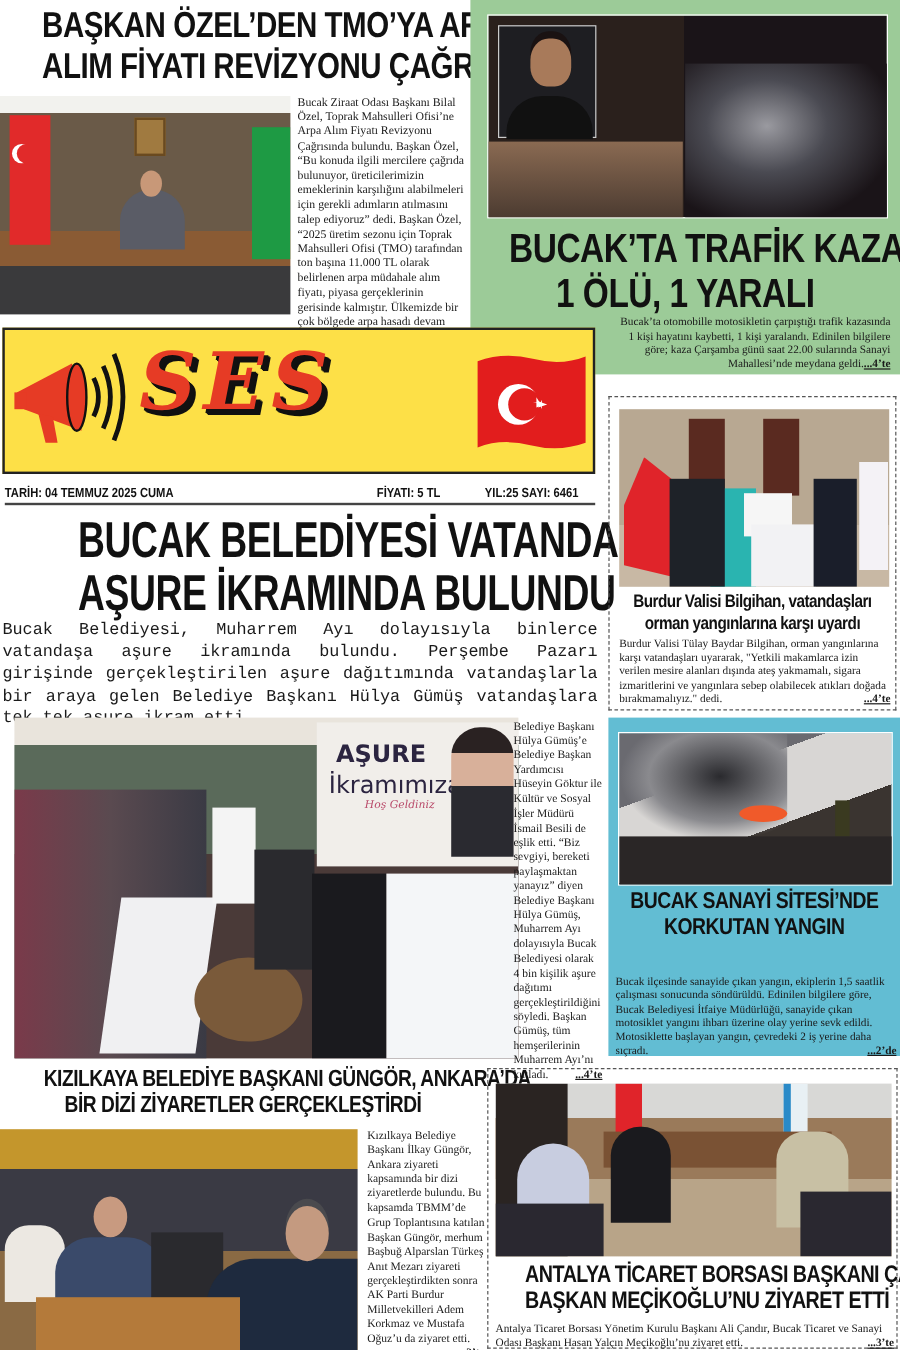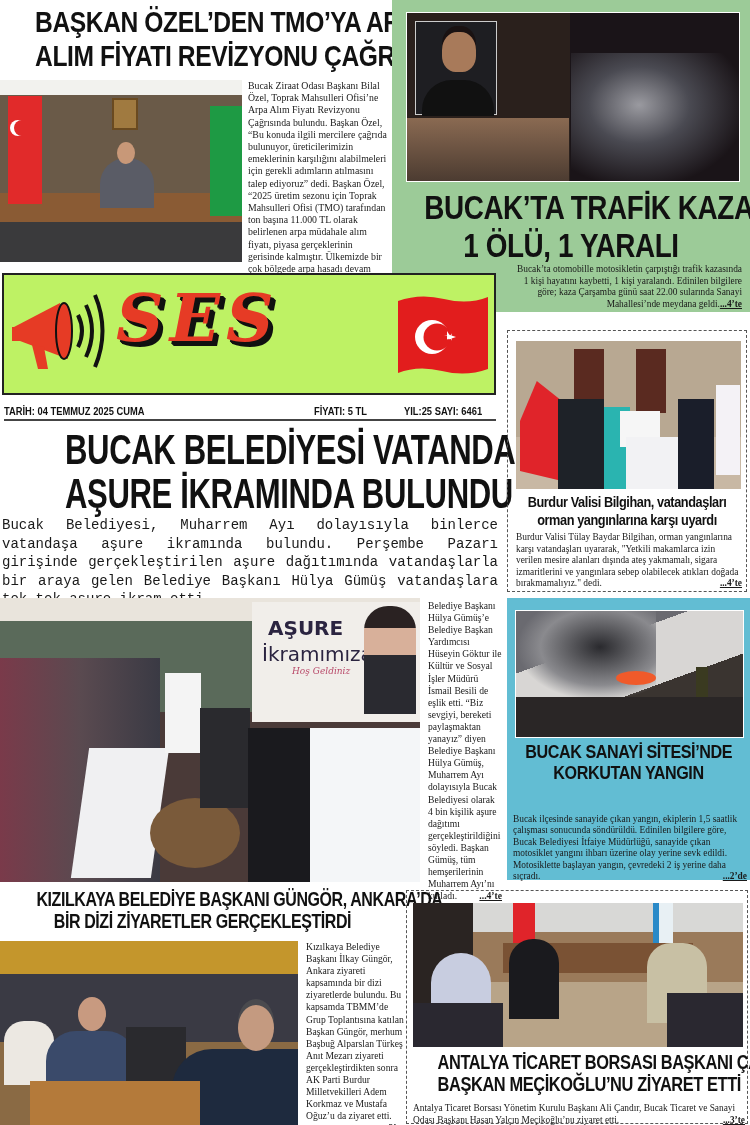--- a/index.html
+++ b/index.html
@@ -21,21 +21,21 @@
     font-size: 10.4px;
     line-height: 13px;
     color: #1a1a1a;
     text-align: left;
   }
   .more { font-weight: bold; text-decoration: underline; float: right; }
   .photo { background: #444; overflow: hidden; position: absolute; }
   .dash { border: 1px dashed #555; }
 
   
-  .masthead { left: 2px; top: 273px; width: 494px; height: 122px; border: 2px solid #222; background: #bef264; }
+  .masthead { left: 2px; top: 273px; width: 494px; height: 122px; border: 2px solid #222; background: #fde047; }
   .ses { position: absolute; left: 112px; top: 4px; font-family: "DejaVu Serif", serif; font-weight: bold; font-style: italic; font-size: 66px; color: #e63b25; text-shadow: 3px 3px 0 #111, 4px 4px 0 #111, 5px 5px 0 #111; letter-spacing: 6px; }
   .ses15 { position: absolute; left: 300px; top: 4px; font-family: "DejaVu Serif", serif; font-weight: bold; font-style: italic; font-size: 66px; color: #e63b25; text-shadow: 3px 3px 0 #111, 4px 4px 0 #111, 5px 5px 0 #111; letter-spacing: 4px; }
   .tagline { position: absolute; left: 116px; top: 94px; font-family: "Liberation Serif", serif; font-weight: bold; font-size: 15.5px; color: #111; }
 
   .dateline { left: 4px; top: 403px; width: 492px; border-bottom: 2px solid #444; height: 18px; font-family: "Liberation Sans", sans-serif; font-weight: bold; font-size: 11px; }
   .dateline span { position: absolute; top: 2px; transform: scaleX(0.85); transform-origin: left top; }
 </style>
 </head>
 <body>
 
@@ -108,21 +108,21 @@
 </div>
 
 <div class="abs headline" style="left:0;top:428px;width:500px;font-size:42px;line-height:44px;text-align:center;transform:scaleX(0.74);transform-origin:center top;white-space:nowrap;">
   <div>BUCAK BELEDİYESİ VATANDAŞLARA</div>
   <div>AŞURE İKRAMINDA BULUNDU</div>
 </div>
 <div class="abs" style="left:2px;top:516px;width:496px;font-family:Liberation Mono, monospace;font-size:14px;line-height:18.5px;color:#1a1a1a;text-align:justify;">
   <span>Bucak Belediyesi, Muharrem Ayı dolayısıyla binlerce vatandaşa aşure ikramında bulundu. Perşembe Pazarı girişinde gerçekleştirilen aşure dağıtımında vatandaşlarla bir araya gelen Belediye Başkanı Hülya Gümüş vatandaşlara tek tek aşure ikram etti</span>
 </div>
 
-<div class="photo" style="left:0;top:598px;width:420px;height:284px;background:linear-gradient(#e9e4dc 0 8%, #5a6a5a 8% 40%, #4a3a38 40%);">
+<div class="photo" style="left:12px;top:598px;width:420px;height:284px;background:linear-gradient(#e9e4dc 0 8%, #5a6a5a 8% 40%, #4a3a38 40%);">
   <div class="abs" style="left:252px;top:4px;width:168px;height:120px;background:#f1eeea;">
     <div class="abs" style="left:16px;top:14px;font-family:'DejaVu Sans',sans-serif;font-weight:bold;font-size:20px;color:#2b2440;">AŞURE</div>
     <div class="abs" style="left:10px;top:40px;font-family:'DejaVu Sans',sans-serif;font-size:20px;color:#2b2440;text-align:right;">İkramımıza</div>
     <div class="abs" style="left:40px;top:64px;font-family:'DejaVu Serif',serif;font-style:italic;font-size:9px;color:#b94a6a;">Hoş Geldiniz</div>
     <div class="abs" style="left:112px;top:4px;width:52px;height:108px;background:linear-gradient(#2a2222 0 20%, #d8b09a 20% 45%, #2a2a30 45%);border-radius:24px 24px 0 0;"></div>
   </div>
   <div class="abs" style="left:0;top:60px;width:160px;height:224px;background:linear-gradient(90deg,#7a3a4a,#5a4a50,#3a3a44);"></div>
   <div class="abs" style="left:80px;top:150px;width:80px;height:130px;background:#f0f0f2;transform:skewX(-8deg);"></div>
   <div class="abs" style="left:150px;top:200px;width:90px;height:70px;background:#7a5a3a;border-radius:50%;"></div>
   <div class="abs" style="left:165px;top:75px;width:36px;height:80px;background:#f4f4f4;"></div>

